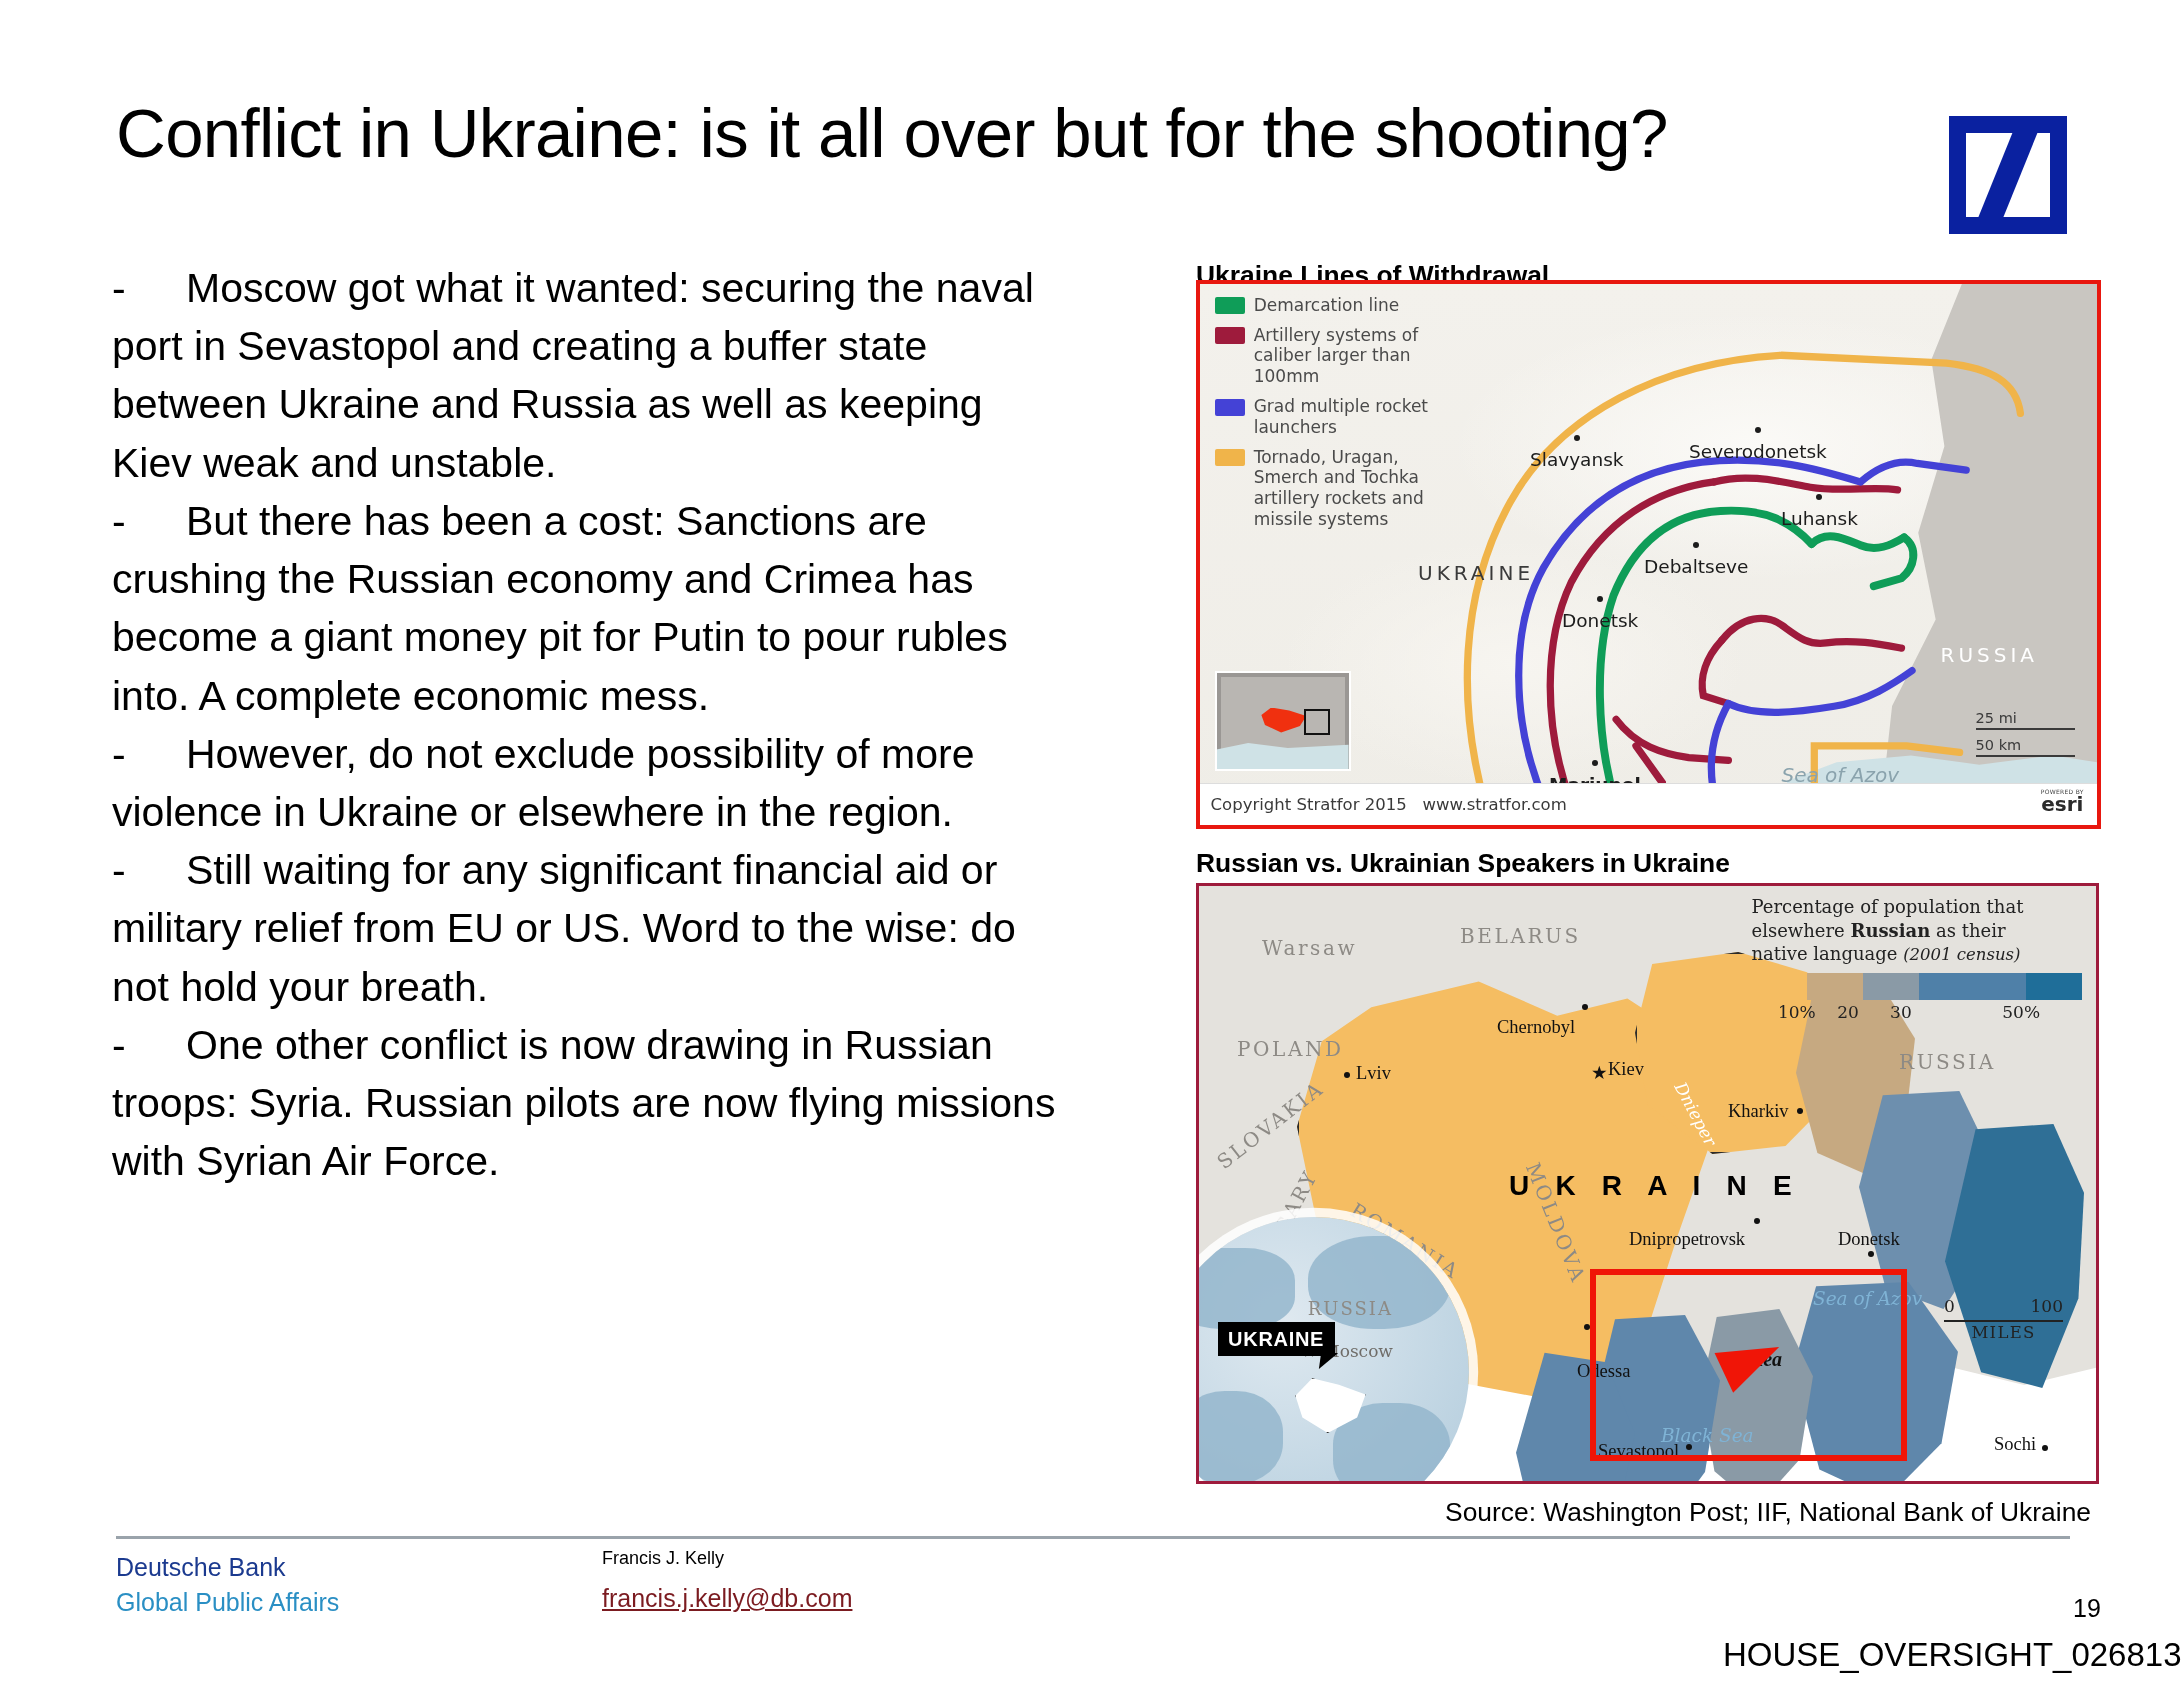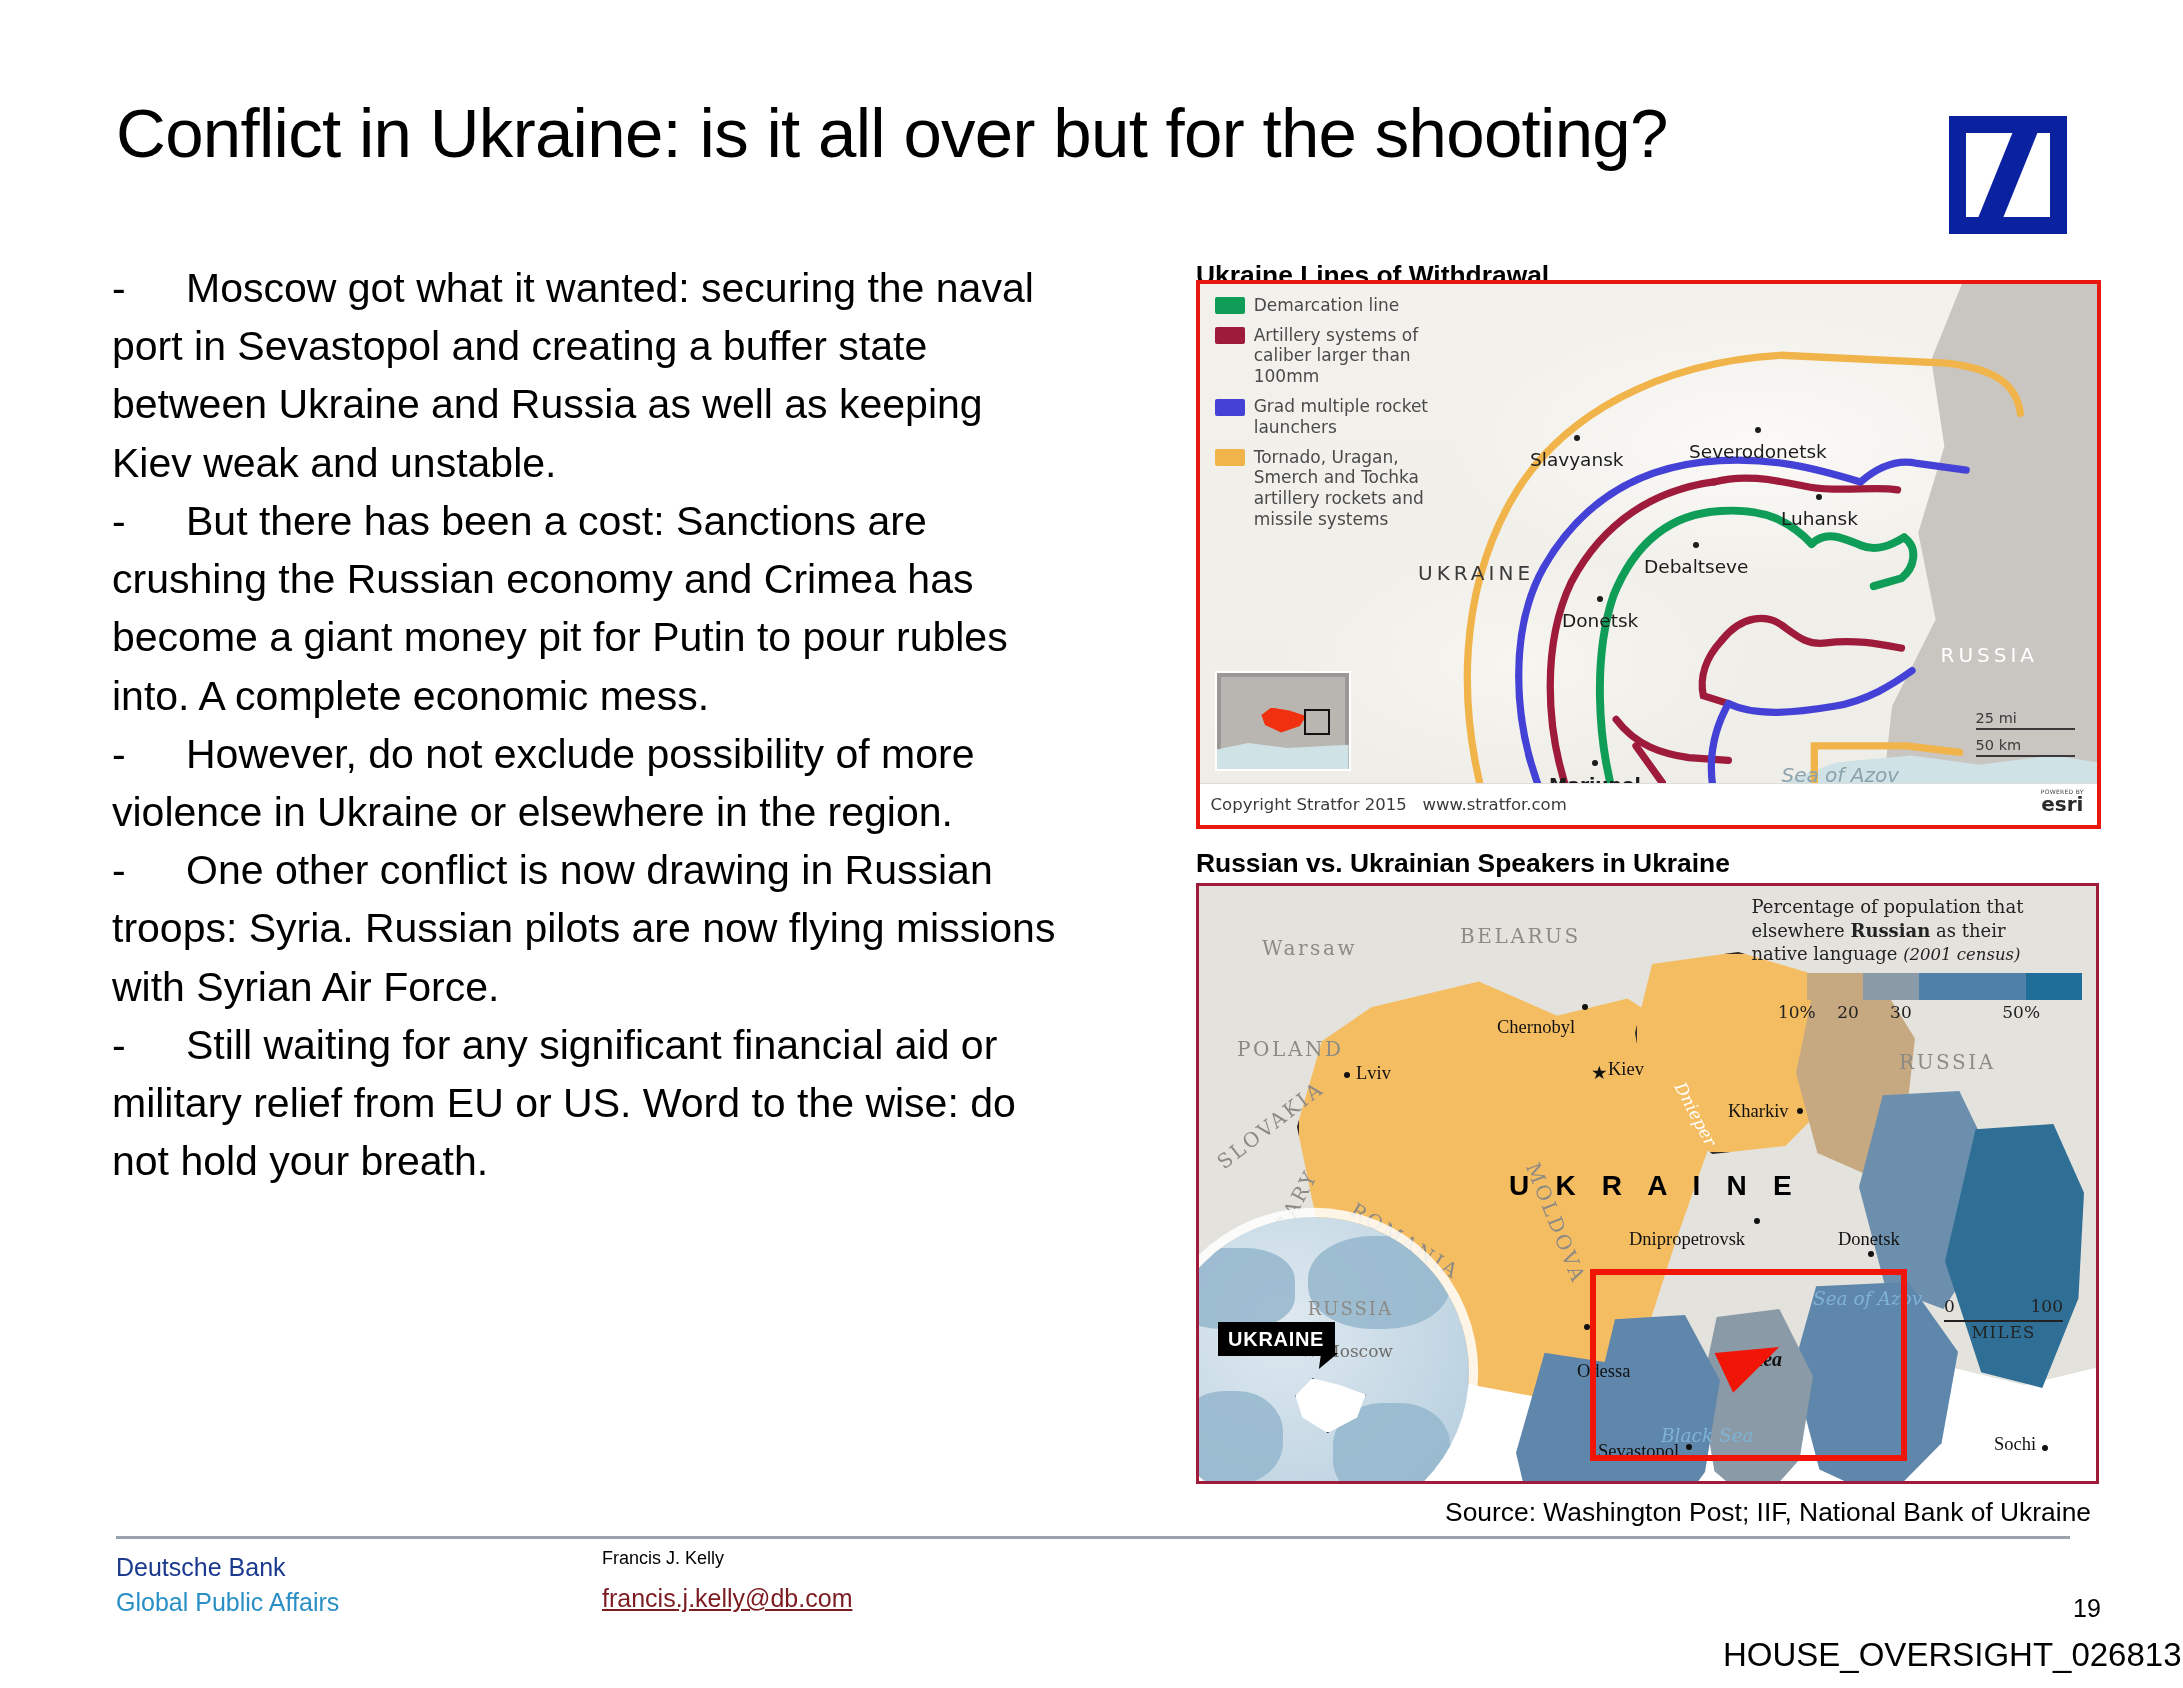--- a/index.html
+++ b/index.html
@@ -179,22 +179,22 @@
   <div id="db-logo">
     <div class="inner">
       <div class="slash"></div>
     </div>
   </div>
 
   <div id="body-text">
     <p class="bullet"><span class="dash">-</span><span>Moscow got what it wanted: securing the naval port in Sevastopol and creating a buffer state between Ukraine and Russia as well as keeping Kiev weak and unstable.</span></p>
     <p class="bullet"><span class="dash">-</span><span>But there has been a cost: Sanctions are crushing the Russian economy and Crimea has become a giant money pit for Putin to pour rubles into. A complete economic mess.</span></p>
     <p class="bullet"><span class="dash">-</span><span>However, do not exclude possibility of more violence in Ukraine or elsewhere in the region.</span></p>
+    <p class="bullet"><span class="dash">-</span><span>Still waiting for any significant financial aid or military relief from EU or US.  Word to the wise: do not hold your breath.</span></p>
     <p class="bullet"><span class="dash">-</span><span>One other conflict is now drawing in Russian troops: Syria. Russian pilots are now flying missions with Syrian Air Force.</span></p>
-    <p class="bullet"><span class="dash">-</span><span>Still waiting for any significant financial aid or military relief from EU or US.  Word to the wise: do not hold your breath.</span></p>
   </div>
 
   <div class="panel-title" id="map1-title">Ukraine Lines of Withdrawal</div>
   <div id="map1">
     <div class="relief"></div>
     <div class="russia"></div>
     <div class="azov"></div>
 
     <svg viewBox="0 0 1358 820" preserveAspectRatio="none" style="position:absolute;inset:0;width:100%;height:100%;">
       <path d="M432 790 C 390 640, 392 470, 470 330 C 545 196, 700 118, 880 108 L 1130 120 C 1200 128, 1236 150, 1242 196" fill="none" stroke="#f0b44a" stroke-width="11" stroke-linecap="round"></path>

